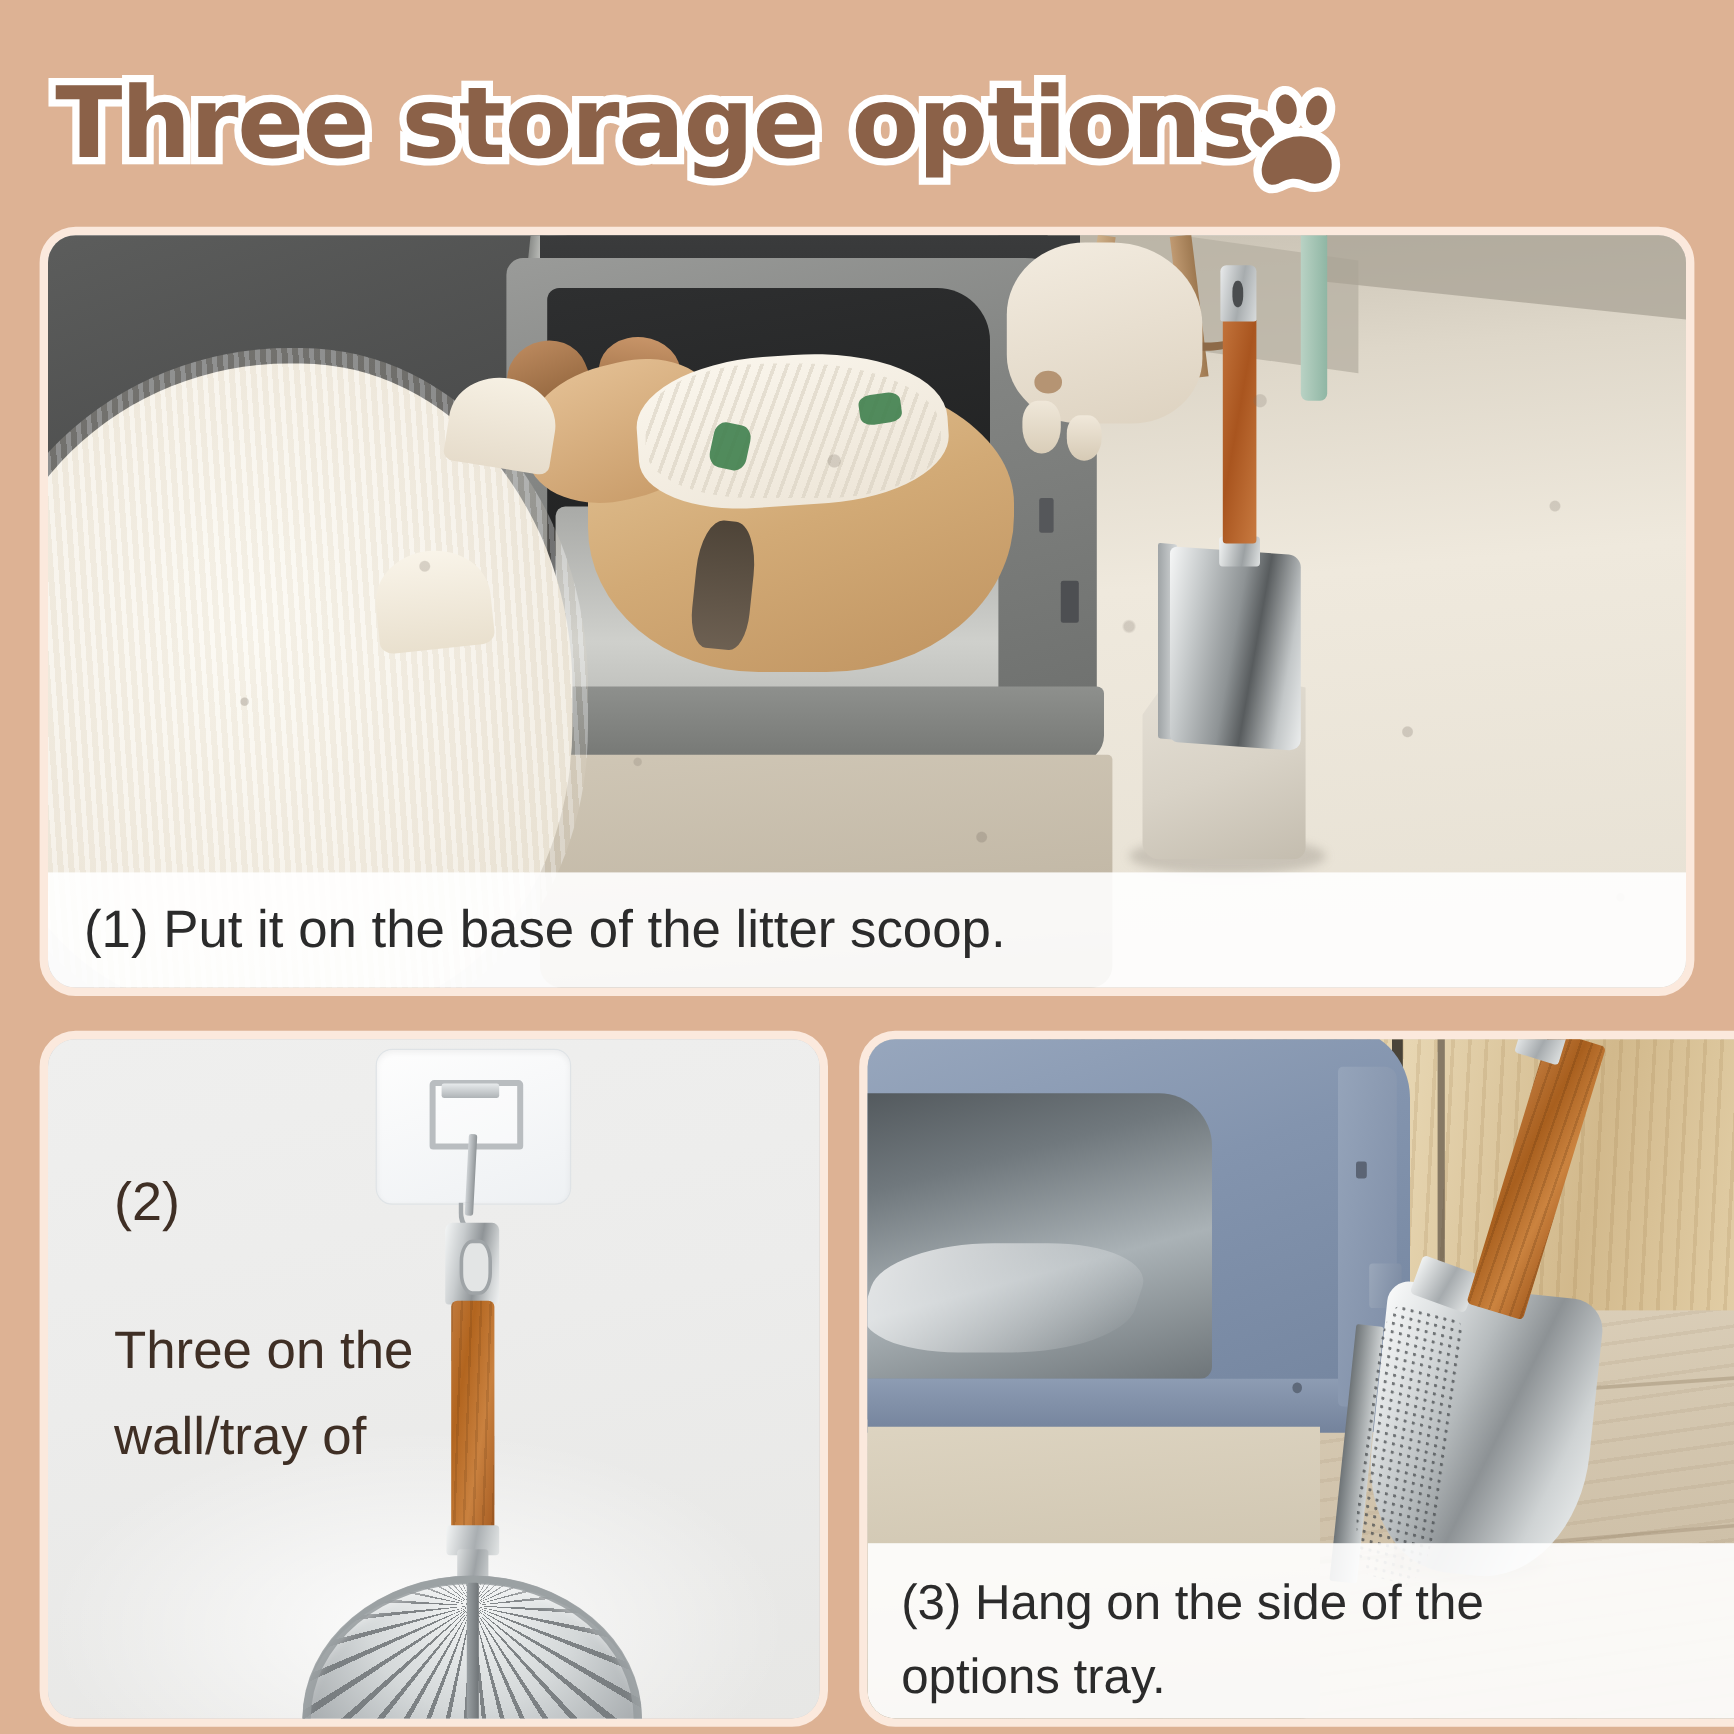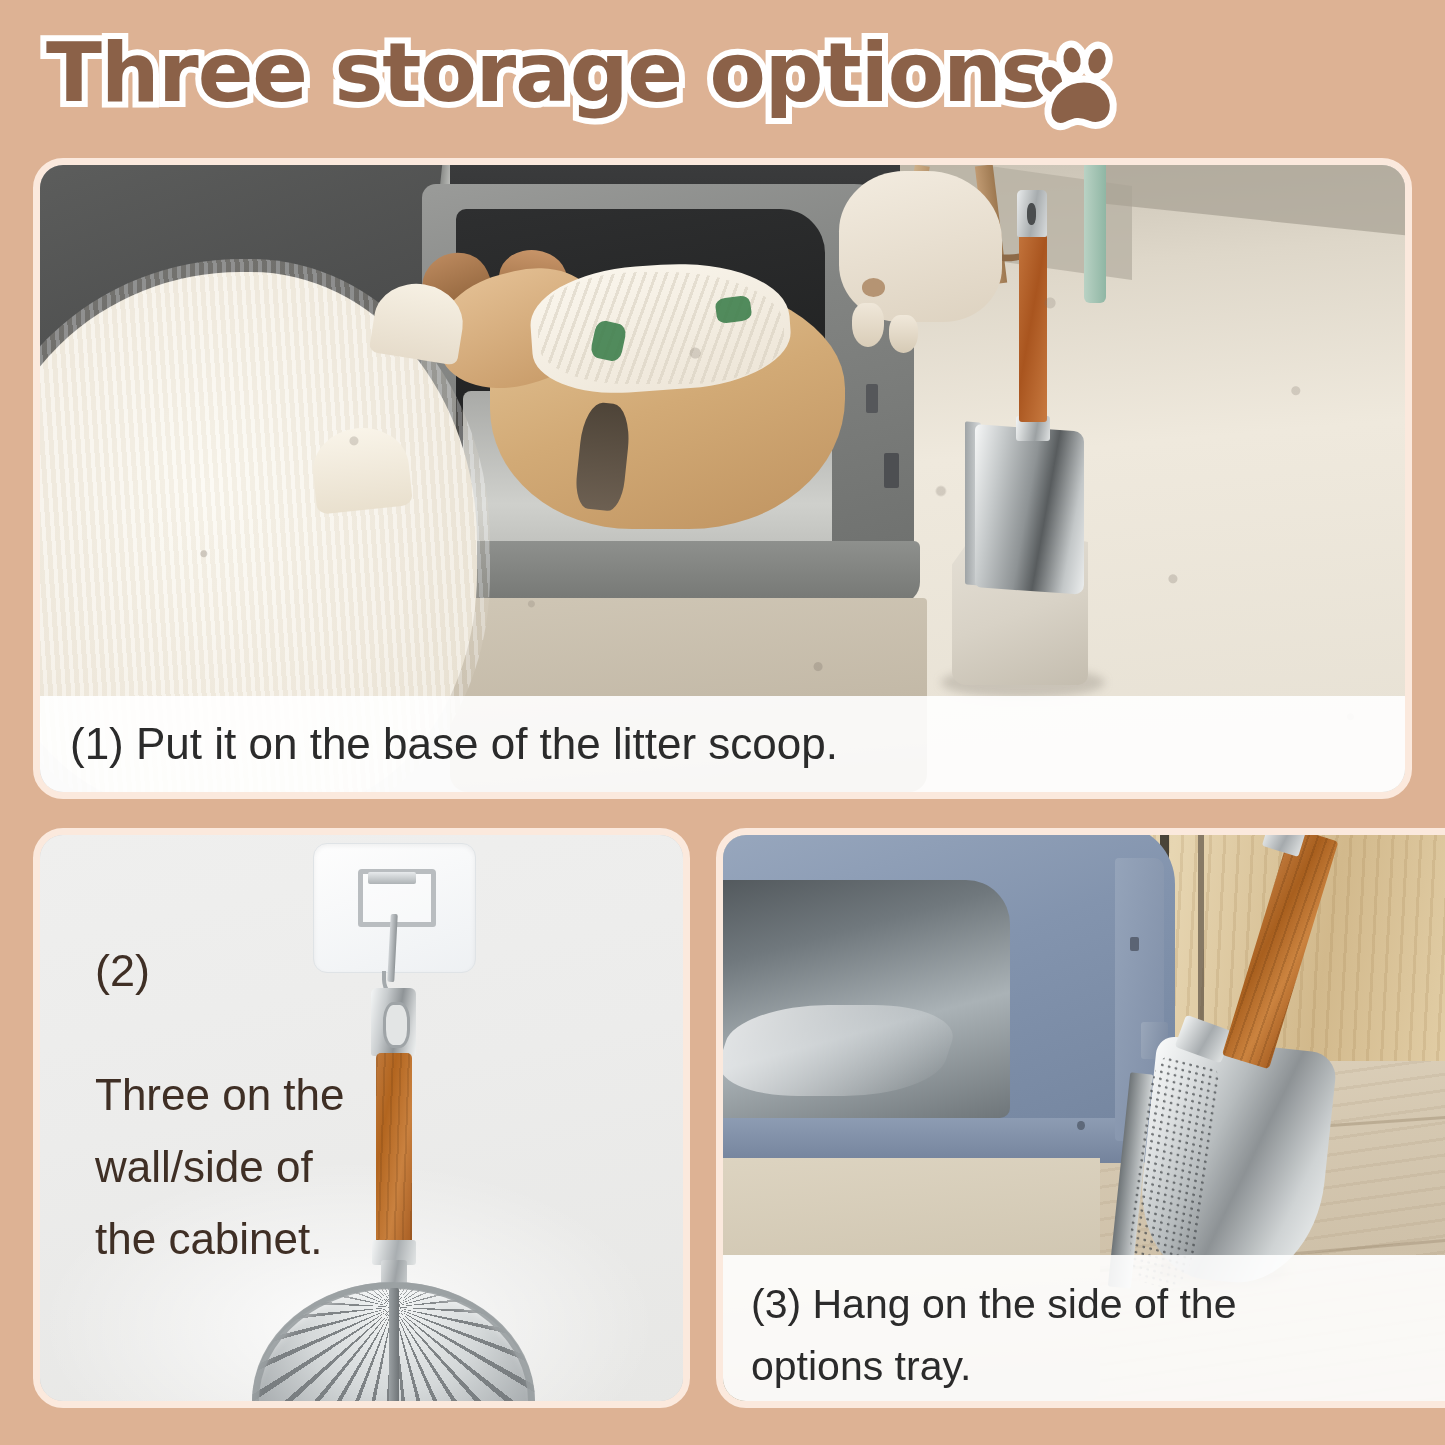--- a/index.html
+++ b/index.html
@@ -3,21 +3,21 @@
 <meta charset="utf-8">
 <style>
   html,body{margin:0;padding:0;}
   body{
     width:1445px;height:1445px;
     background:#ddb294;
     font-family:"Liberation Sans", sans-serif;
     overflow:hidden;
     position:relative;
   }
-  .page{position:absolute;inset:0;}
+  .page{position:absolute;inset:0;margin-top:31px;}
 
   
   .header{
     position:absolute;left:0;top:0;width:1445px;height:150px;
   }
   .title{
     position:absolute;left:46px;top:25px;
     font-family:"DejaVu Sans", sans-serif;
     font-weight:bold;
     font-size:82px;
@@ -376,22 +376,21 @@
       <div class="p2-collar"></div>
       <div class="p2-bladeneck"></div>
       <div class="p2-blade"></div>
       <div class="p2-blade-rim"></div>
       <div class="p2-blade-spine"></div>
     </div>
 
     <div class="caption-2">
       <span class="num">(2)</span>
       <span>Three on the</span><br>
-      <span>wall/side of</span><br>
-      <span>the cabinet.</span>
+      <span>wall/tray of</span><br>
     </div>
   </div>
 
   <div class="panel" id="panel-3">
     <div class="scene">
       <div class="p3-wall"></div>
       <div class="p3-cabinet"></div>
       <div class="p3-cab-grain"></div>
       <div class="p3-cab-seam1"></div>
       <div class="p3-cab-seam2"></div>

